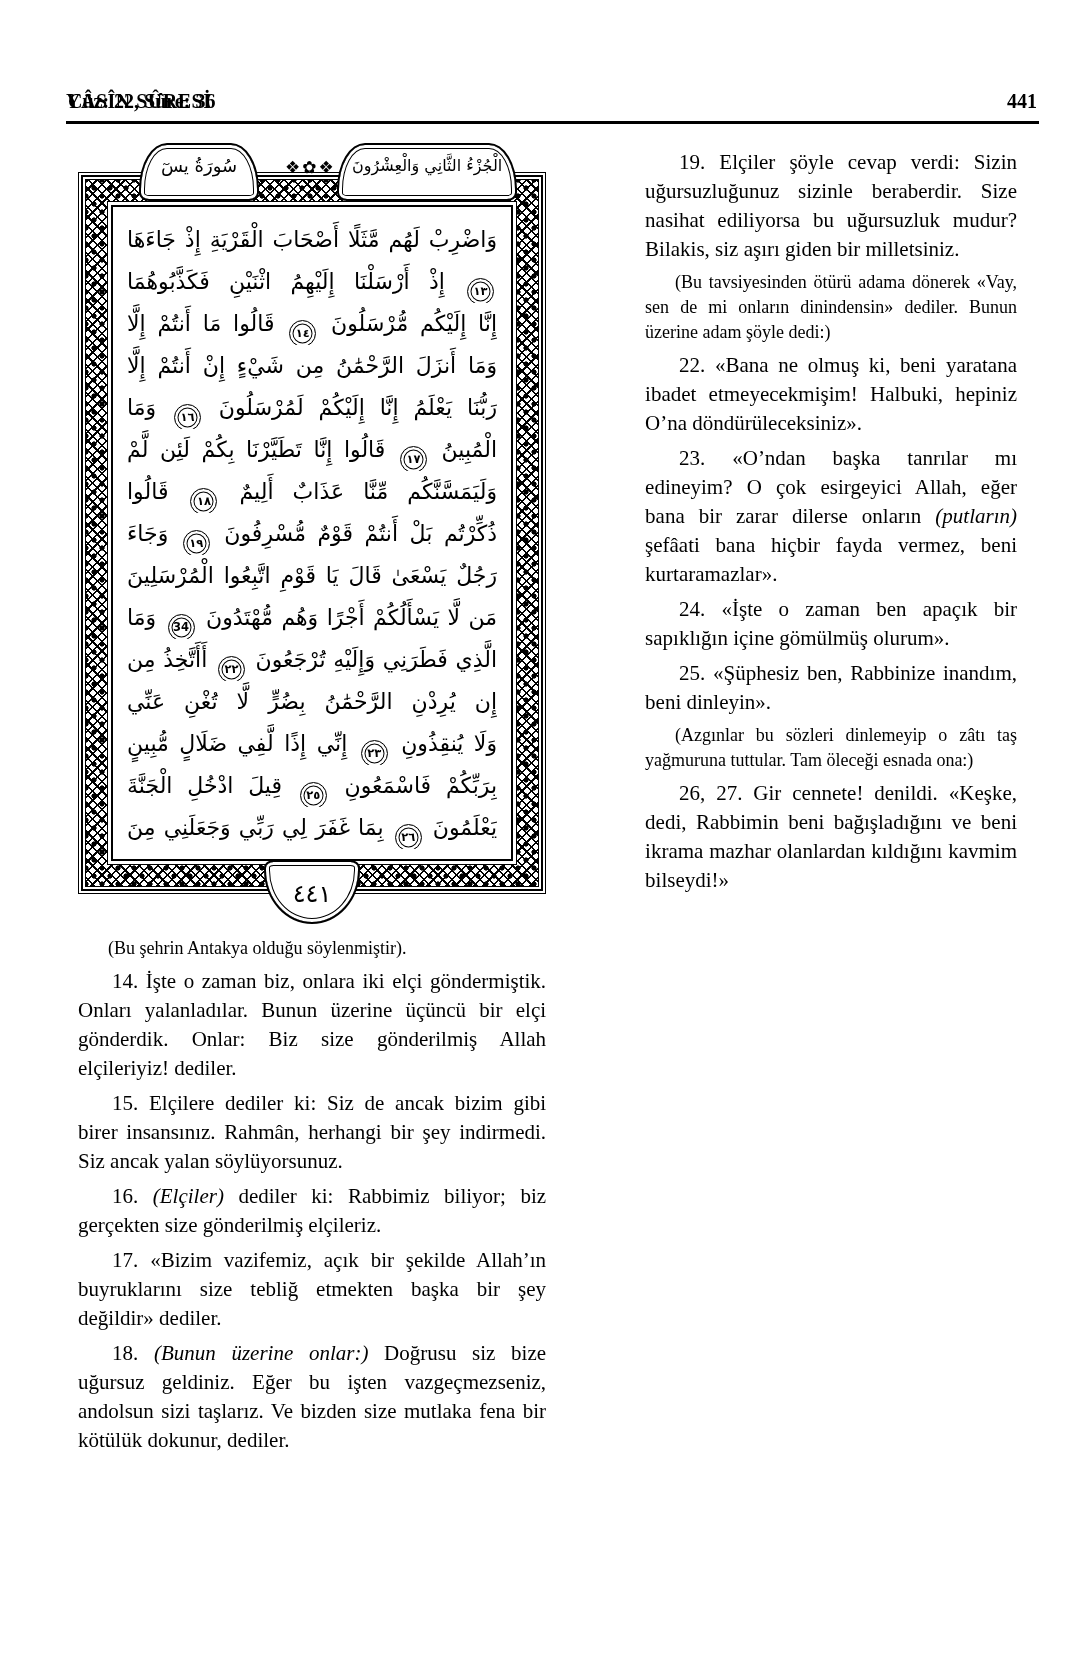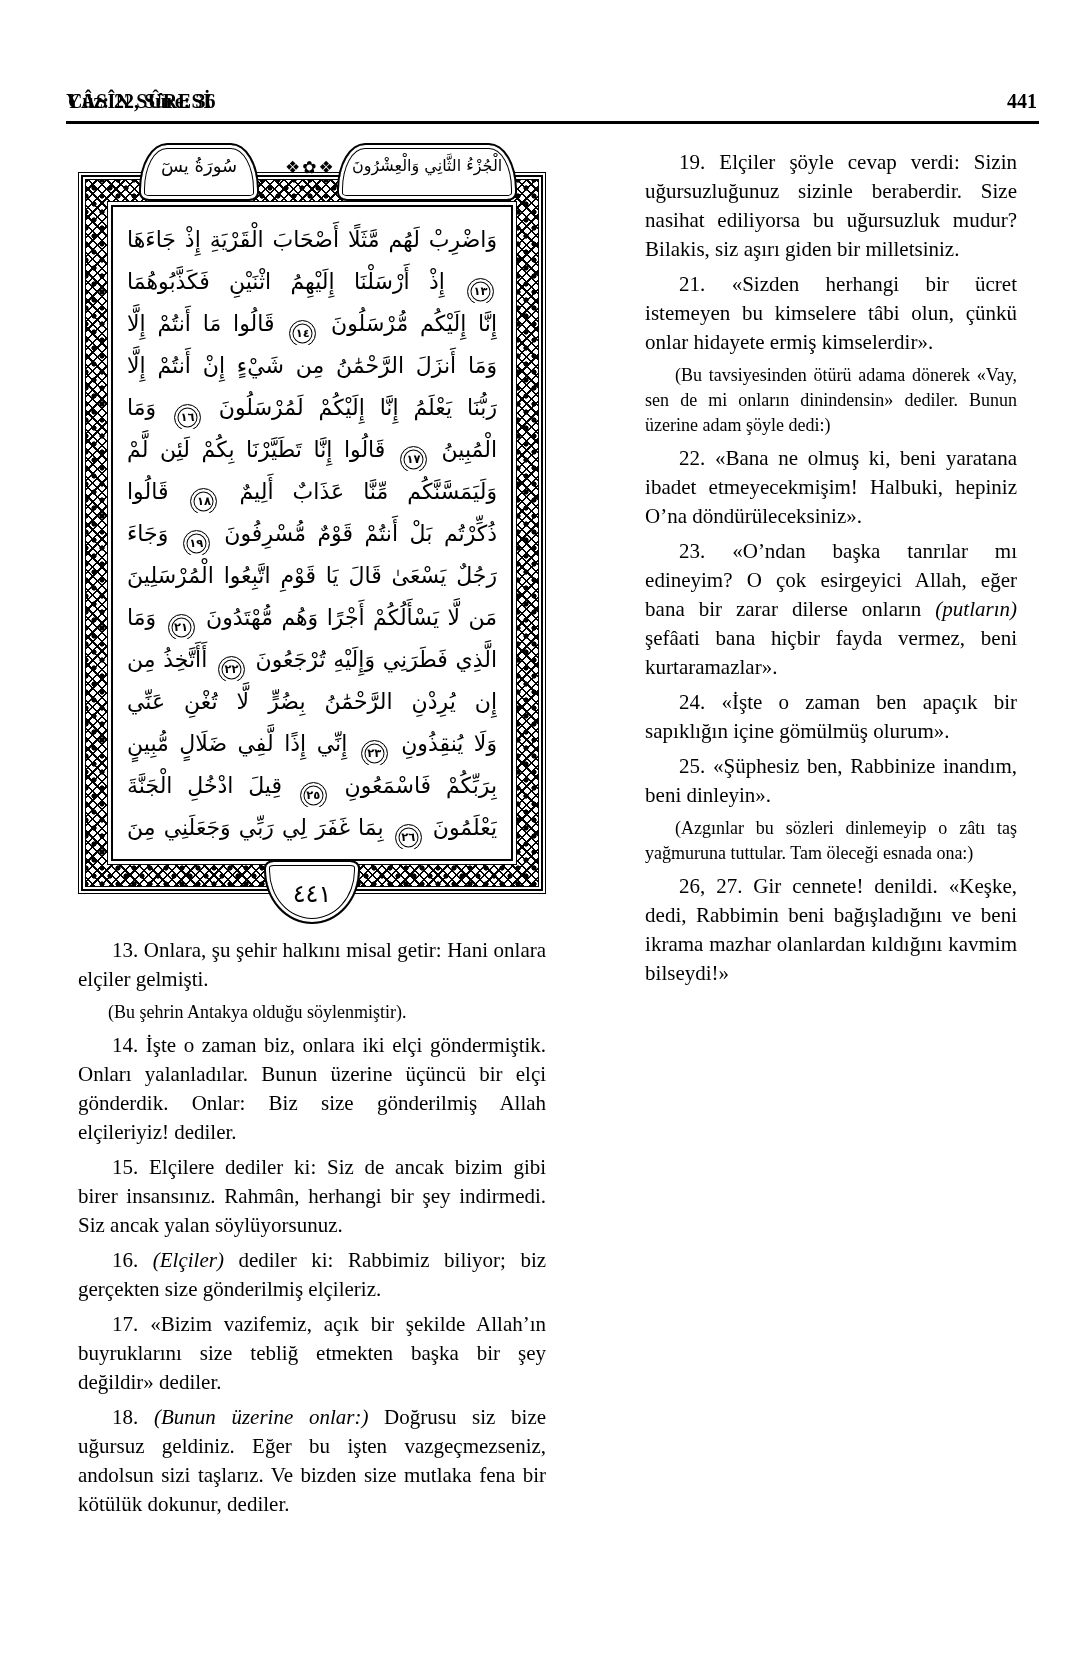--- a/index.html
+++ b/index.html
@@ -153,50 +153,48 @@
               <div class="inner" id="quran-lines">
                   <div class="qline"><span>وَاضْرِبْ لَهُم مَّثَلًا أَصْحَابَ الْقَرْيَةِ إِذْ جَاءَهَا الْمُرْسَلُونَ</span></div>
                   <div class="qline"><span class="ayah-marker">١٣</span><span> إِذْ أَرْسَلْنَا إِلَيْهِمُ اثْنَيْنِ فَكَذَّبُوهُمَا فَعَزَّزْنَا بِثَالِثٍ فَقَالُوا</span></div>
                   <div class="qline"><span>إِنَّا إِلَيْكُم مُّرْسَلُونَ </span><span class="ayah-marker">١٤</span><span> قَالُوا مَا أَنتُمْ إِلَّا بَشَرٌ مِّثْلُنَا</span></div>
                   <div class="qline"><span>وَمَا أَنزَلَ الرَّحْمَٰنُ مِن شَيْءٍ إِنْ أَنتُمْ إِلَّا تَكْذِبُونَ </span></div>
                   <div class="qline"><span>رَبُّنَا يَعْلَمُ إِنَّا إِلَيْكُمْ لَمُرْسَلُونَ </span><span class="ayah-marker">١٦</span><span> وَمَا عَلَيْنَا إِلَّا الْبَلَاغُ</span></div>
                   <div class="qline"><span>الْمُبِينُ </span><span class="ayah-marker">١٧</span><span> قَالُوا إِنَّا تَطَيَّرْنَا بِكُمْ لَئِن لَّمْ تَنتَهُوا لَنَرْجُمَنَّكُمْ</span></div>
                   <div class="qline"><span>وَلَيَمَسَّنَّكُم مِّنَّا عَذَابٌ أَلِيمٌ </span><span class="ayah-marker">١٨</span><span> قَالُوا طَائِرُكُم مَّعَكُمْ أَئِن</span></div>
                   <div class="qline"><span>ذُكِّرْتُم بَلْ أَنتُمْ قَوْمٌ مُّسْرِفُونَ </span><span class="ayah-marker">١٩</span><span> وَجَاءَ مِنْ أَقْصَا الْمَدِينَةِ</span></div>
                   <div class="qline"><span>رَجُلٌ يَسْعَىٰ قَالَ يَا قَوْمِ اتَّبِعُوا الْمُرْسَلِينَ </span></div>
-                  <div class="qline"><span>مَن لَّا يَسْأَلُكُمْ أَجْرًا وَهُم مُّهْتَدُونَ </span><span class="ayah-marker">٢١</span><span> وَمَا لِيَ لَا أَعْبُدُ</span></div>
+                  <div class="qline"><span>مَن لَّا يَسْأَلُكُمْ أَجْرًا وَهُم مُّهْتَدُونَ </span><span class="ayah-marker">34</span><span> وَمَا لِيَ لَا أَعْبُدُ</span></div>
                   <div class="qline"><span>الَّذِي فَطَرَنِي وَإِلَيْهِ تُرْجَعُونَ </span><span class="ayah-marker">٢٢</span><span> أَأَتَّخِذُ مِن دُونِهِ آلِهَةً</span></div>
                   <div class="qline"><span>إِن يُرِدْنِ الرَّحْمَٰنُ بِضُرٍّ لَّا تُغْنِ عَنِّي شَفَاعَتُهُمْ شَيْئًا</span></div>
                   <div class="qline"><span>وَلَا يُنقِذُونِ </span><span class="ayah-marker">٢٣</span><span> إِنِّي إِذًا لَّفِي ضَلَالٍ مُّبِينٍ </span><span class="ayah-marker">٢٤</span></div>
                   <div class="qline"><span>بِرَبِّكُمْ فَاسْمَعُونِ </span><span class="ayah-marker">٢٥</span><span> قِيلَ ادْخُلِ الْجَنَّةَ قَالَ يَا لَيْتَ قَوْمِي</span></div>
                   <div class="qline"><span>يَعْلَمُونَ </span><span class="ayah-marker">٢٦</span><span> بِمَا غَفَرَ لِي رَبِّي وَجَعَلَنِي مِنَ الْمُكْرَمِينَ </span></div>
                 </div>
             </div>
           </div>
         </div>
 
         <div class="medallion">
           <span>٤٤١</span>
         </div>
       </div>
 
       <div id="left-paragraphs" style="margin-top:42px;">
-          <p class="body"><span>13. Onlara, şu şehir halkını misal getir: Hani onlara elçiler gelmişti.</span></p>
           <p class="note"><span>(Bu şehrin Antakya olduğu söylenmiştir).</span></p>
           <p class="body"><span>14. İşte o zaman biz, onlara iki elçi göndermiştik. Onları yalanladılar. Bunun üzerine üçüncü bir elçi gönderdik. Onlar: Biz size gönderilmiş Allah elçileriyiz! dediler.</span></p>
           <p class="body"><span>15. Elçilere dediler ki: Siz de ancak bizim gibi birer insansınız. Rahmân, herhangi bir şey indirmedi. Siz ancak yalan söylüyorsunuz.</span></p>
           <p class="body"><span>16. </span><span class="italic">(Elçiler)</span><span> dediler ki: Rabbimiz biliyor; biz gerçekten size gönderilmiş elçileriz.</span></p>
           <p class="body"><span>17. «Bizim vazifemiz, açık bir şekilde Allah’ın buyruklarını size tebliğ etmekten başka bir şey değildir» dediler.</span></p>
           <p class="body"><span>18. </span><span class="italic">(Bunun üzerine onlar:)</span><span> Doğrusu siz bize uğursuz geldiniz. Eğer bu işten vazgeçmezseniz, andolsun sizi taşlarız. Ve bizden size mutlaka fena bir kötülük dokunur, dediler.</span></p>
         </div>
     </div>
 
     <div class="col-right" id="right-paragraphs">
         <p class="body"><span>19. Elçiler şöyle cevap verdi: Sizin uğursuzluğunuz sizinle beraberdir. Size nasihat ediliyorsa bu uğursuzluk mudur? Bilakis, siz aşırı giden bir milletsiniz.</span></p>
-        <p class="body"><span>21. «Sizden herhangi bir ücret istemeyen bu kimselere tâbi olun, çünkü onlar hidayete ermiş kimselerdir».</span></p>
         <p class="note"><span>(Bu tavsiyesinden ötürü adama dönerek «Vay, sen de mi onların dinindensin» dediler. Bunun üzerine adam şöyle dedi:)</span></p>
         <p class="body"><span>22. «Bana ne olmuş ki, beni yaratana ibadet etmeyecekmişim! Halbuki, hepiniz O’na döndürüleceksiniz».</span></p>
         <p class="body"><span>23. «O’ndan başka tanrılar mı edineyim? O çok esirgeyici Allah, eğer bana bir zarar dilerse onların </span><span class="italic">(putların)</span><span> şefâati bana hiçbir fayda vermez, beni kurtaramazlar».</span></p>
         <p class="body"><span>24. «İşte o zaman ben apaçık bir sapıklığın içine gömülmüş olurum».</span></p>
         <p class="body"><span>25. «Şüphesiz ben, Rabbinize inandım, beni dinleyin».</span></p>
         <p class="note"><span>(Azgınlar bu sözleri dinlemeyip o zâtı taş yağmuruna tuttular. Tam öleceği esnada ona:)</span></p>
         <p class="body"><span>26, 27. Gir cennete! denildi. «Keşke, dedi, Rabbimin beni bağışladığını ve beni ikrama mazhar olanlardan kıldığını kavmim bilseydi!»</span></p>
       </div>
 
   </div>

